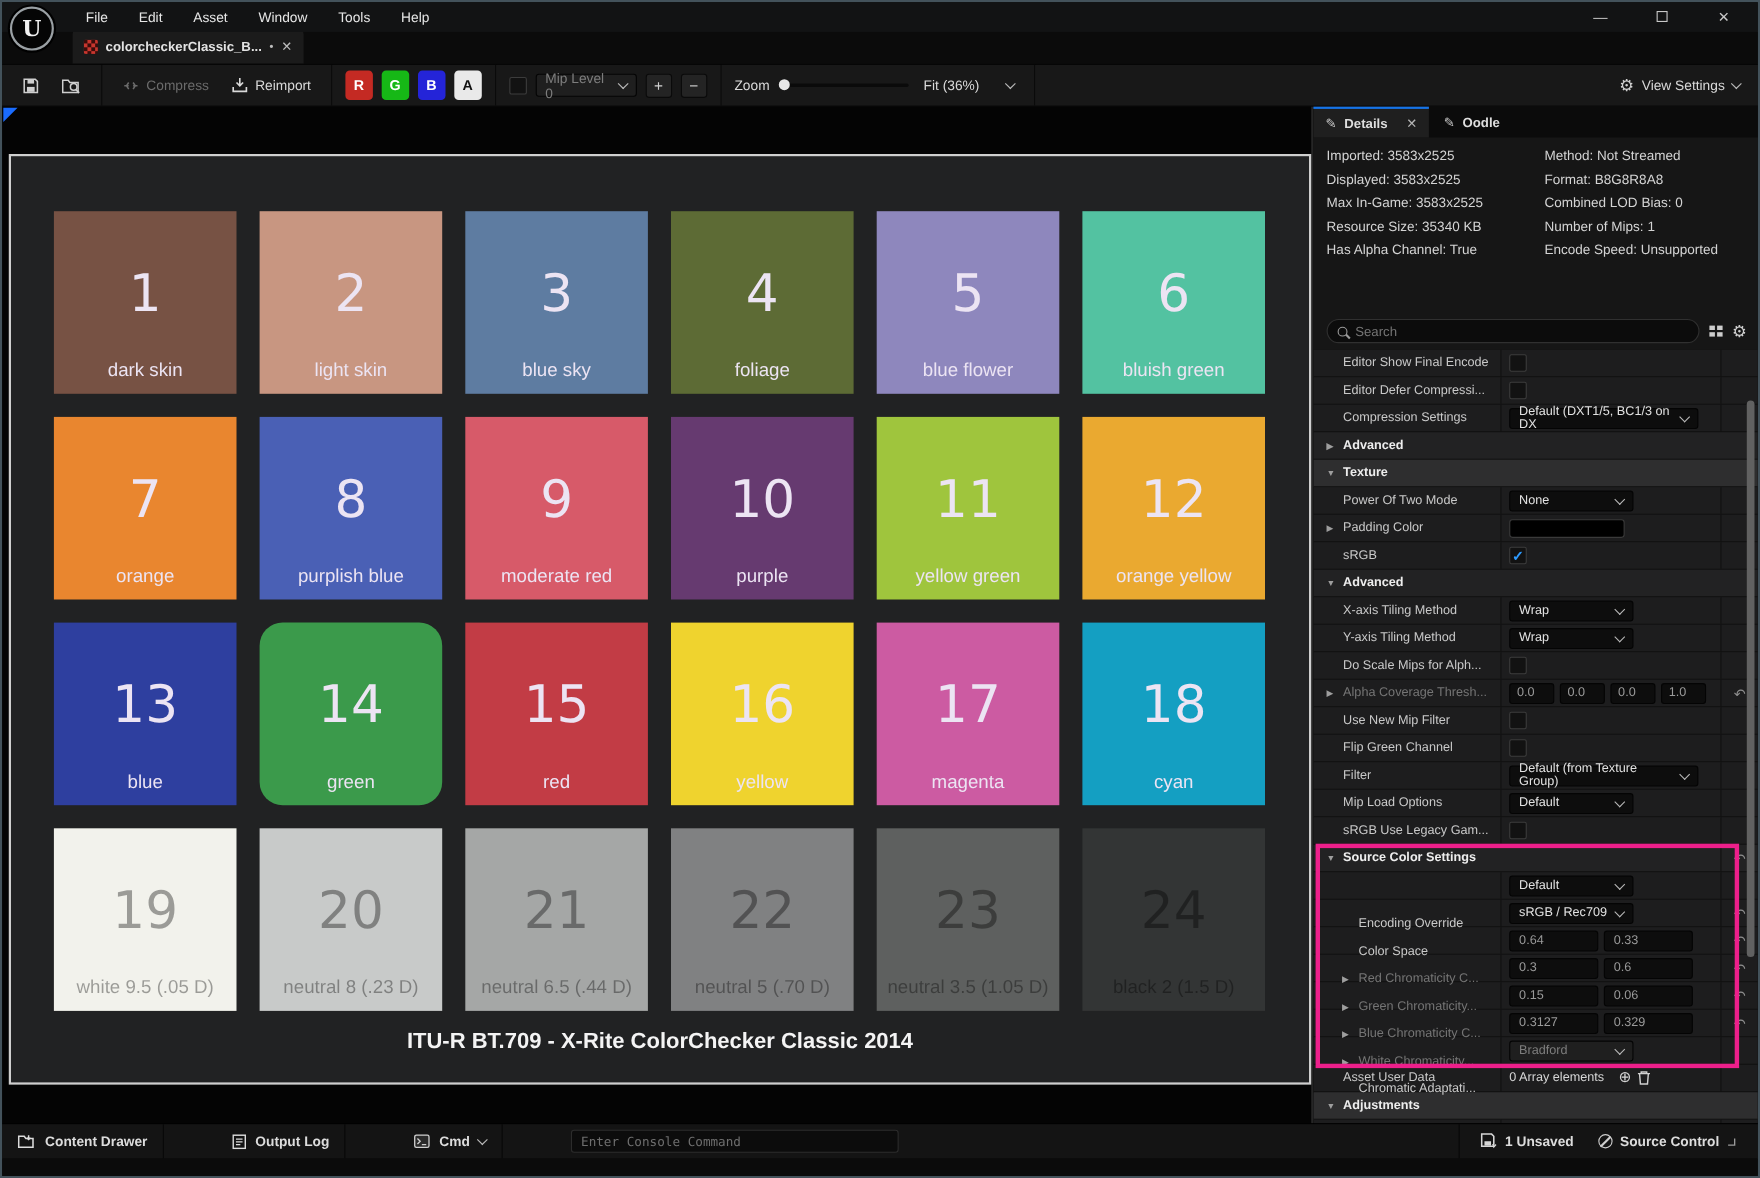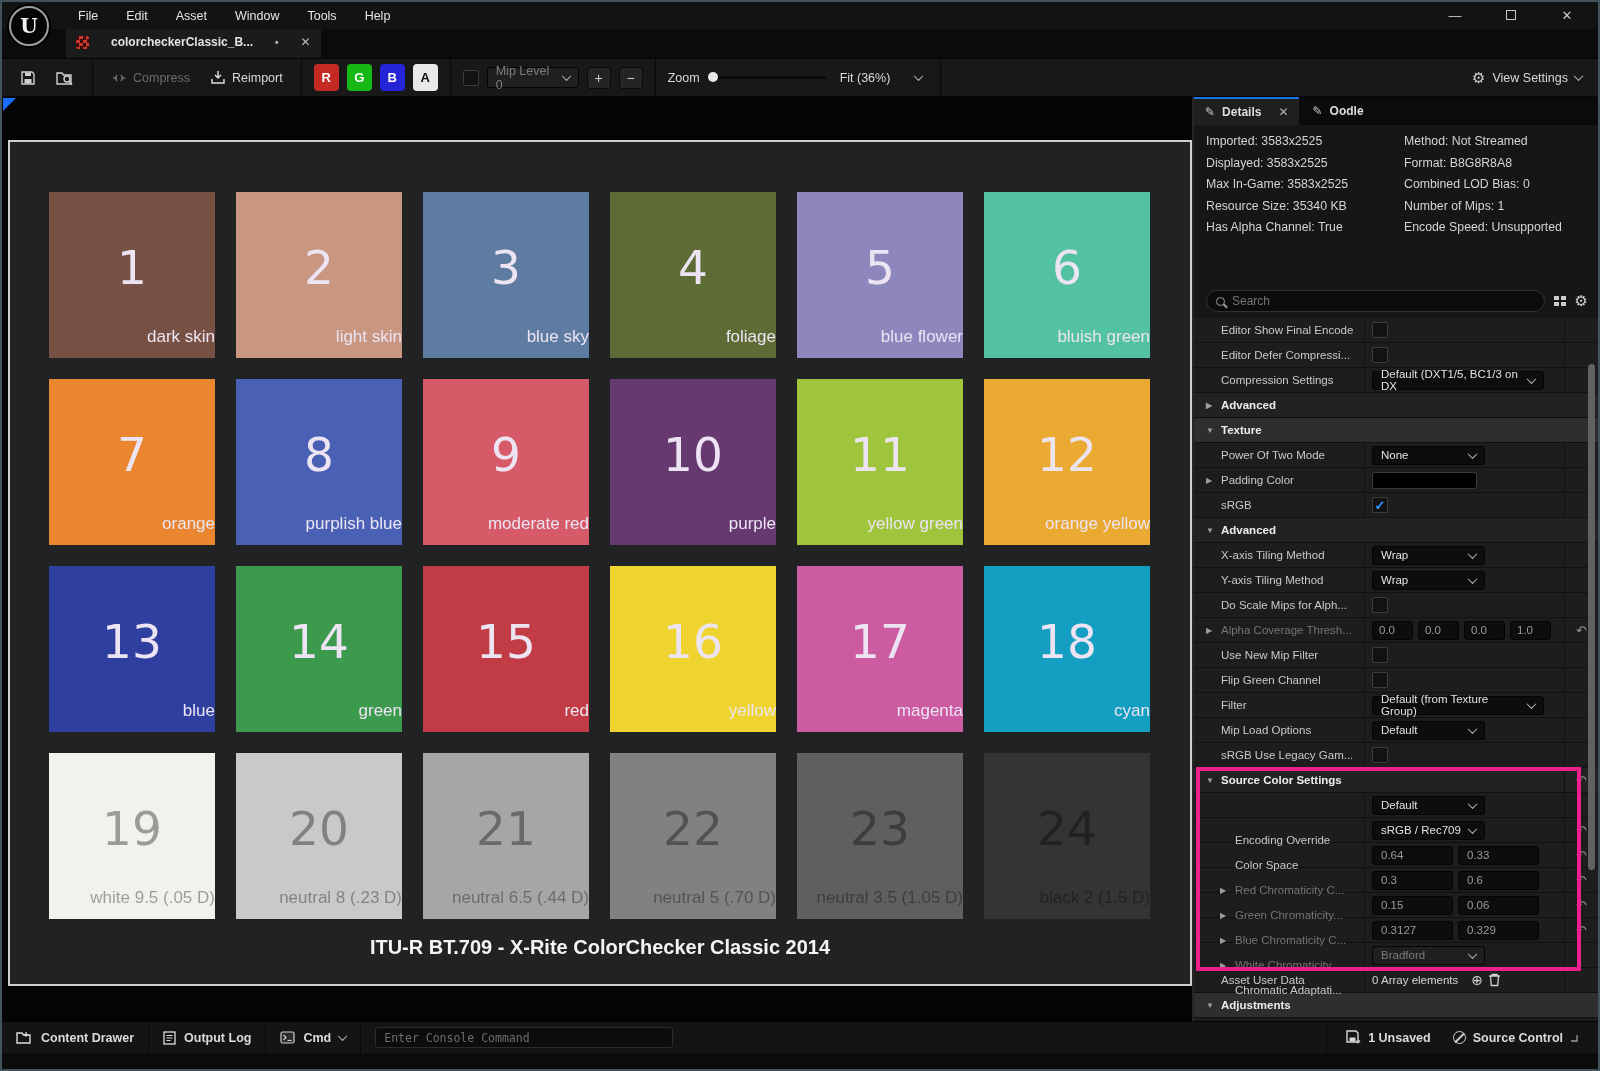--- a/index.html
+++ b/index.html
@@ -16,21 +16,21 @@
     z-index:10; box-shadow:0 0 0 2px #000; }
   .ue-logo span { color:#f2f2f2; font-family:"DejaVu Serif", serif; font-size:20px; font-weight:bold; }
   .menu-item { padding:0 14px; height:100%; display:flex; align-items:center; cursor:default; }
   .win-controls { margin-left:auto; display:flex; align-items:center; gap:30px; padding-right:18px; color:#c9c9c9; }
   .wc { width:26px; text-align:center; font-size:13px; }
   .wc .sq { display:inline-block; width:10px; height:10px; border:1.5px solid #c9c9c9; }
 
   
   .tabrow { height:29px; background:#0b0b0b; display:flex; align-items:flex-end; padding-left:64px; flex:0 0 auto; }
   .tab { height:27px; background:#1b1b1b; border-radius:5px 5px 0 0; display:flex; align-items:center;
-    gap:22px; padding:16px 10px; color:#e3e3e3; font-size:12px; font-weight:bold; }
+    gap:7px; padding:16px 10px; color:#e3e3e3; font-size:12px; font-weight:bold; }
   .checker { width:13px; height:13px; border-radius:2px;
     background:repeating-conic-gradient(#c8362e 0 25%, #3a0d0b 0 50%); background-size:7px 7px; }
   .tab .dot { color:#bdbdbd; font-size:10px; }
   .tab .x { color:#bdbdbd; font-size:12px; font-weight:normal; }
 
   
   .toolbar { height:39px; background:#181818; display:flex; align-items:stretch; border-top:1px solid #050505;
     border-bottom:1px solid #050505; color:#d9d9d9; font-size:12.5px; flex:0 0 auto; }
   .tgroup { display:flex; align-items:center; gap:8px; padding:0 12px; border-right:1px solid #0a0a0a; }
   .tbtn { display:flex; align-items:center; gap:6px; padding:4px 6px; border-radius:3px; }
@@ -60,21 +60,21 @@
   .viewport { flex:1; background:#040404; position:relative; border-right:2px solid #262626; }
   .origin-tri { position:absolute; left:1px; top:1px; width:0; height:0;
     border-top:13px solid #1a6cff; border-right:13px solid transparent; }
   .chart { position:absolute; left:6px; top:43px; width:1184px; height:846px;
     background:#212223; border:2px solid #cfcfcf; }
   .swatch-grid { position:absolute; left:39px; top:50px; display:grid;
     grid-template-columns:repeat(6,166px); grid-auto-rows:166px; gap:21px; }
   .swatch { position:relative; }
   .swatch .num { position:absolute; top:50%; left:0; right:0; transform:translateY(-64%);
     text-align:center; font-size:47px; color:#ece4f3; font-family:"DejaVu Sans", sans-serif; }
-  .swatch .lbl { position:absolute; bottom:11px; left:0; right:0; text-align:right;
+  .swatch .lbl { position:absolute; bottom:11px; left:0; right:0; text-align:center;
     font-size:17px; color:#ece4f3; }
   .swatch.dark .num, .swatch.dark .lbl { color:rgba(0,0,0,0.36); }
   .caption { position:absolute; top:794px; left:0; right:0; text-align:center;
     color:#f4f4f4; font-size:20px; font-weight:bold; }
 
   
   .panel { width:404px; background:#161616; display:flex; flex-direction:column; position:relative; font-size:11.5px; }
   .ptabs { height:28px; background:#0b0b0b; display:flex; align-items:stretch; gap:2px; flex:0 0 auto; }
   .ptab { display:flex; align-items:center; gap:7px; padding:0 11px; color:#dedede; font-size:12px; font-weight:bold; }
   .ptab.active { background:#1f1f1f; border-top:2px solid #1673e6; }
@@ -120,21 +120,21 @@
   .colorswatch { width:105px; height:17px; background:#000; border:1px solid #3a3a3a; border-radius:3px; }
   .plus-circ { font-size:14px; color:#d3d3d3; margin-left:8px; font-family:"DejaVu Sans", sans-serif; }
   .src-group { position:relative; }
   .pink-outline { position:absolute; top:-1px; bottom:-3px; left:2px; right:17px;
     border:4px solid #ed1f8b; pointer-events:none; z-index:5; }
   .vscroll { position:absolute; right:3px; top:267px; width:7px; height:506px;
     background:#616161; border-radius:4px; z-index:6; }
 
   
   .statusbar { height:32px; background:#141414; border-top:1px solid #020202; display:flex;
-    align-items:center; color:#dcdcdc; font-size:12.5px; font-weight:bold; flex:0 0 auto; }
+    align-items:center; color:#dcdcdc; font-size:12.5px; font-weight:bold; flex:0 0 auto;gap:48px; }
   .sgroup { display:flex; align-items:center; gap:8px; padding:0 14px; height:100%; border-right:1px solid #070707; }
   .statusbar svg { flex:0 0 auto; }
   .console { width:298px; height:21px; background:#0c0c0c; border:1px solid #2c2c2c; border-radius:3px;
     display:flex; align-items:center; padding:0 8px; }
   .console input { width:100%; background:transparent; border:none; outline:none;
     font-family:"DejaVu Sans Mono", monospace; font-size:11.5px; color:#c9c9c9; }
   .console input::placeholder { color:#6e6e6e; }
   .sb-right { margin-left:auto; display:flex; align-items:center; gap:22px; padding-right:20px;
     border-left:1px solid #070707; height:100%; padding-left:18px; }
   .sb-item { display:flex; align-items:center; gap:7px; }
@@ -302,21 +302,21 @@
   <div class="swatch" style="background: rgb(234, 169, 48);">
     <div class="num">12</div>
     <div class="lbl">orange yellow</div>
   </div>
 
   <div class="swatch" style="background: rgb(46, 63, 159);">
     <div class="num">13</div>
     <div class="lbl">blue</div>
   </div>
 
-  <div class="swatch" style="background: rgb(59, 154, 75);">
+  <div class="swatch" style="background: rgb(59, 154, 75); border-radius: 21px;">
     <div class="num">14</div>
     <div class="lbl">green</div>
   </div>
 
   <div class="swatch" style="background: rgb(194, 60, 69);">
     <div class="num">15</div>
     <div class="lbl">red</div>
   </div>
 
   <div class="swatch" style="background: rgb(239, 211, 46);">

